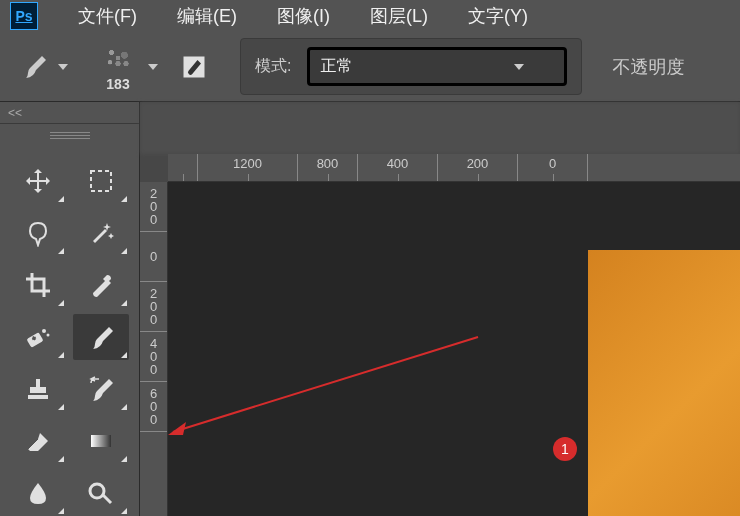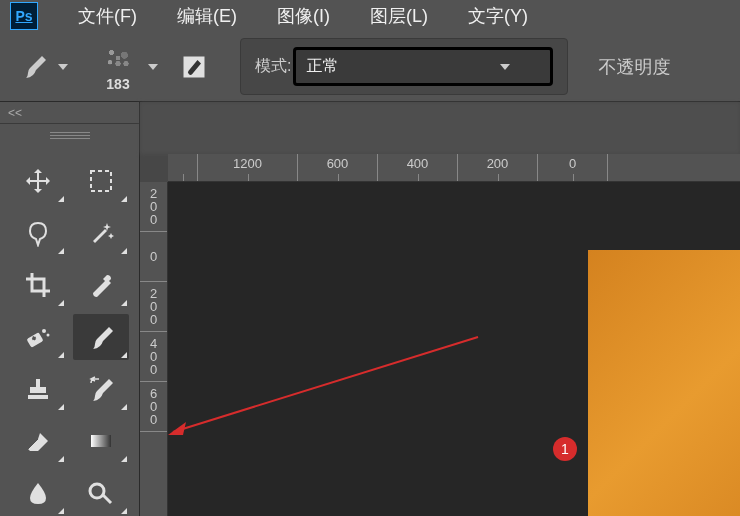--- a/index.html
+++ b/index.html
@@ -98,21 +98,21 @@
       width: 32px;
       height: 32px;
       margin-right: 30px;
       display: flex;
       align-items: center;
       justify-content: center;
     }
     .mode-group {
       display: flex;
       align-items: center;
-      gap: 2px;
+      gap: 16px;
       background: #474747;
       border: 1px solid #3a3a3a;
       border-radius: 4px;
       padding: 8px 14px;
       margin-right: 30px;
     }
     .mode-label {
       font-size: 16px;
       color: #ccc;
     }
@@ -452,21 +452,21 @@
         <span class="tool-flyout"></span>
       </div>
     </div>
   </div>
 
   <div class="document-area">
     <div class="tabbar"></div>
     <div class="ruler-h">
       <div class="ruler-h-tick" style="width:30px"></div>
       <div class="ruler-h-tick">1200</div>
-      <div class="ruler-h-tick" style="width:80px">600</div>
+      <div class="ruler-h-tick" style="width:60px">800</div>
       <div class="ruler-h-tick" style="width:80px">400</div>
       <div class="ruler-h-tick" style="width:80px">200</div>
       <div class="ruler-h-tick" style="width:70px">0</div>
 
     </div>
     <div class="ruler-v">
       <div class="ruler-v-tick">
           <span>2</span>
           <span>0</span>
           <span>0</span>

